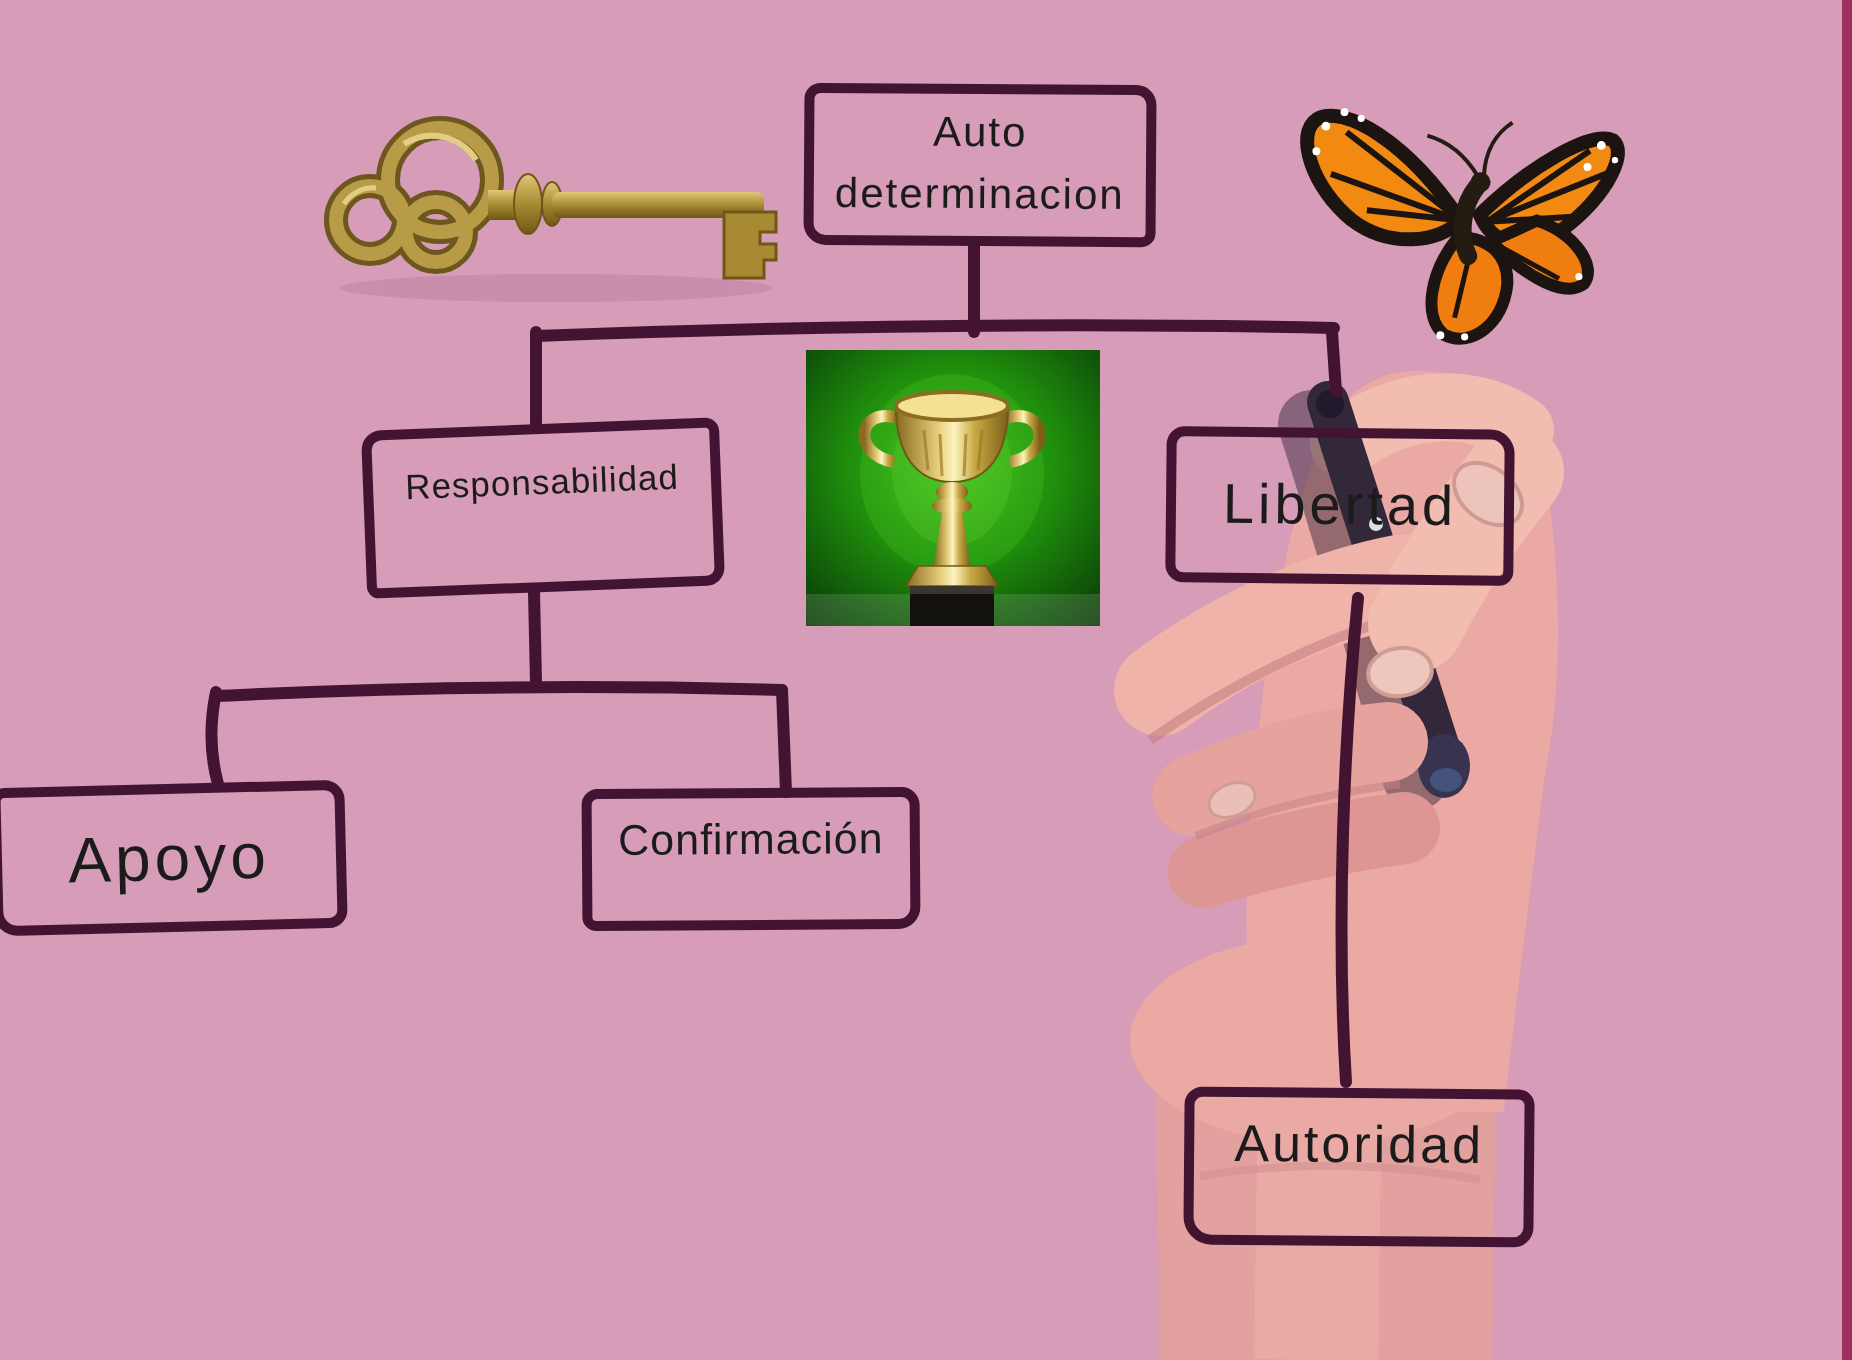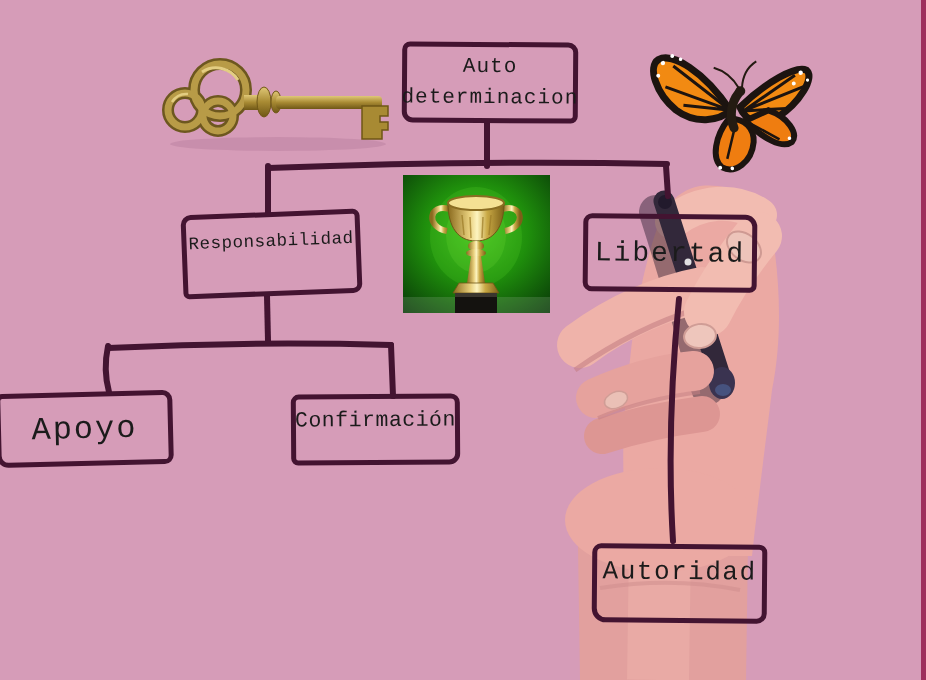--- a/index.html
+++ b/index.html
@@ -1,19 +1,19 @@
 <!DOCTYPE html>
 <html><head>
 <meta charset="utf-8">
 <style>
   html,body{margin:0;padding:0;background:#888;}
   .canvas{
     position:relative;width:926px;height:680px;overflow:hidden;
     background:#d69cb8;
-    font-family:Liberation Mono, monospace;
+    font-family:Liberation Sans, sans-serif;
   }
   svg{position:absolute;left:0;top:0;}
   .deco-layer{z-index:1;}
   .connector-layer{z-index:2;}
   .edge-strip{
     position:absolute;right:0;top:0;width:5px;height:100%;
     background:#9e2f5c;z-index:4;
   }
   .node{
     position:absolute;z-index:3;

